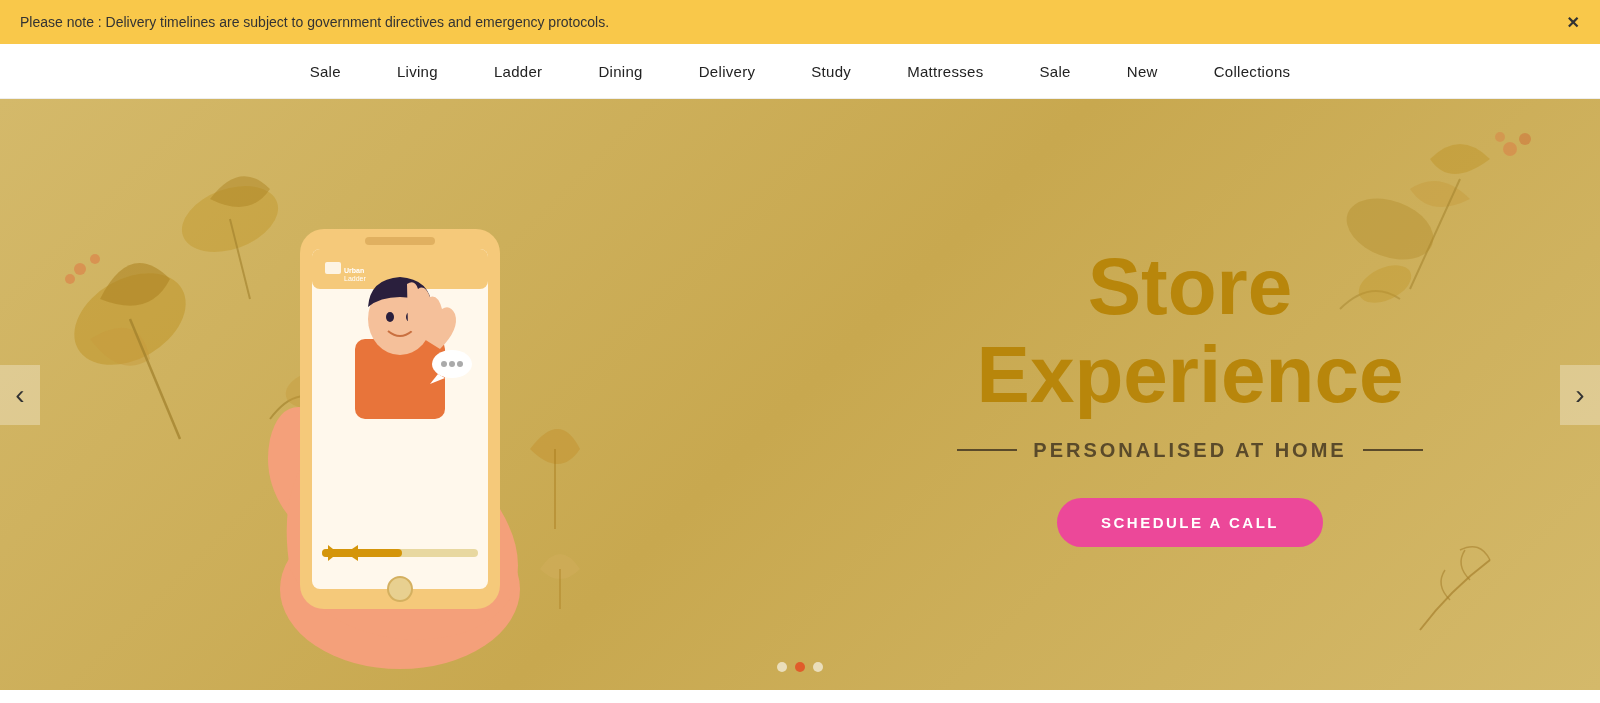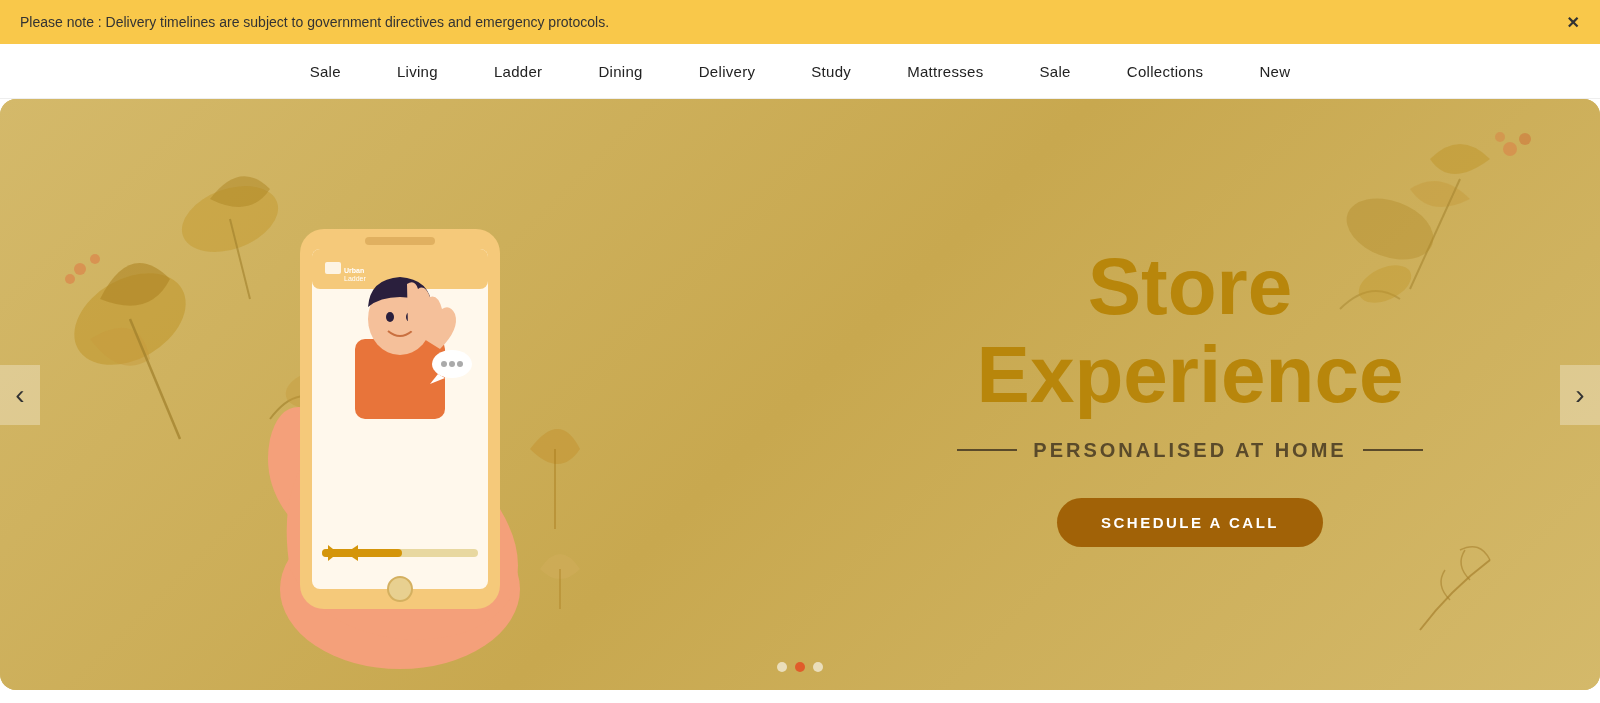--- a/index.html
+++ b/index.html
@@ -59,21 +59,20 @@
       letter-spacing: 0.3px;
     }
 
     
     .hero-slider {
       position: relative;
       width: 100%;
       height: 591px;
       background-color: #D4B96A;
       overflow: hidden;
-      border-radius: 16px;
     }
 
     
     .hero-bg {
       position: absolute;
       inset: 0;
       background: linear-gradient(135deg, #D4B96A 0%, #C8A84F 50%, #D4B96A 100%);
     }
 
     
@@ -143,21 +142,21 @@
       margin-top: 16px;
     }
     .hero-subtitle .line {
       width: 60px;
       height: 2px;
       background: #5A4A2A;
       display: inline-block;
     }
     .hero-cta {
       display: inline-block;
-      background: #a16207;
+      background: #ec4899;
       color: #fff;
       font-size: 15px;
       font-weight: 700;
       letter-spacing: 2.5px;
       padding: 16px 44px;
       border-radius: 32px;
       cursor: pointer;
       border: none;
       text-transform: uppercase;
     }
@@ -218,22 +217,22 @@
 <nav class="nav-bar">
   <ul class="nav-items">
     <li class="nav-item">Sale</li>
     <li class="nav-item">Living</li>
     <li class="nav-item">Ladder</li>
     <li class="nav-item">Dining</li>
     <li class="nav-item">Delivery</li>
     <li class="nav-item">Study</li>
     <li class="nav-item">Mattresses</li>
     <li class="nav-item">Sale</li>
+    <li class="nav-item">New</li>
     <li class="nav-item">Collections</li>
-    <li class="nav-item">New</li>
   </ul>
 </nav>
 
 <section class="hero-slider">
   <div class="hero-bg"></div>
 
   <div class="deco-left">
     <svg viewBox="0 0 300 400" xmlns="http://www.w3.org/2000/svg">
 
       <ellipse cx="80" cy="200" rx="60" ry="40" fill="#B8860B" opacity="0.5" transform="rotate(-30 80 200)"></ellipse>

